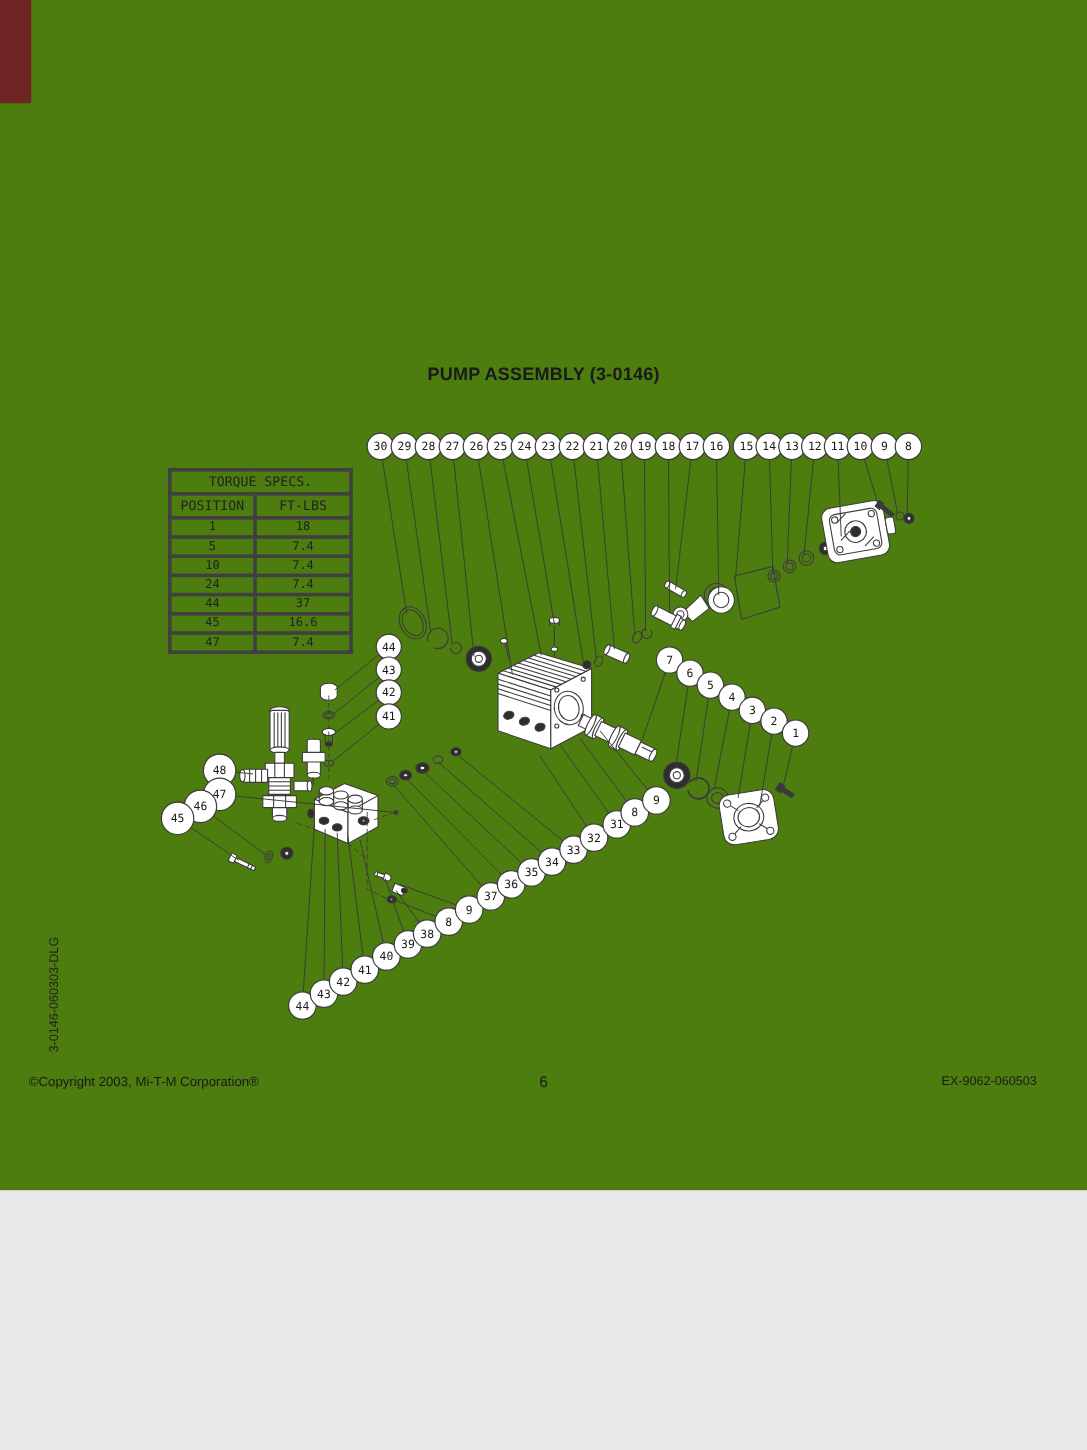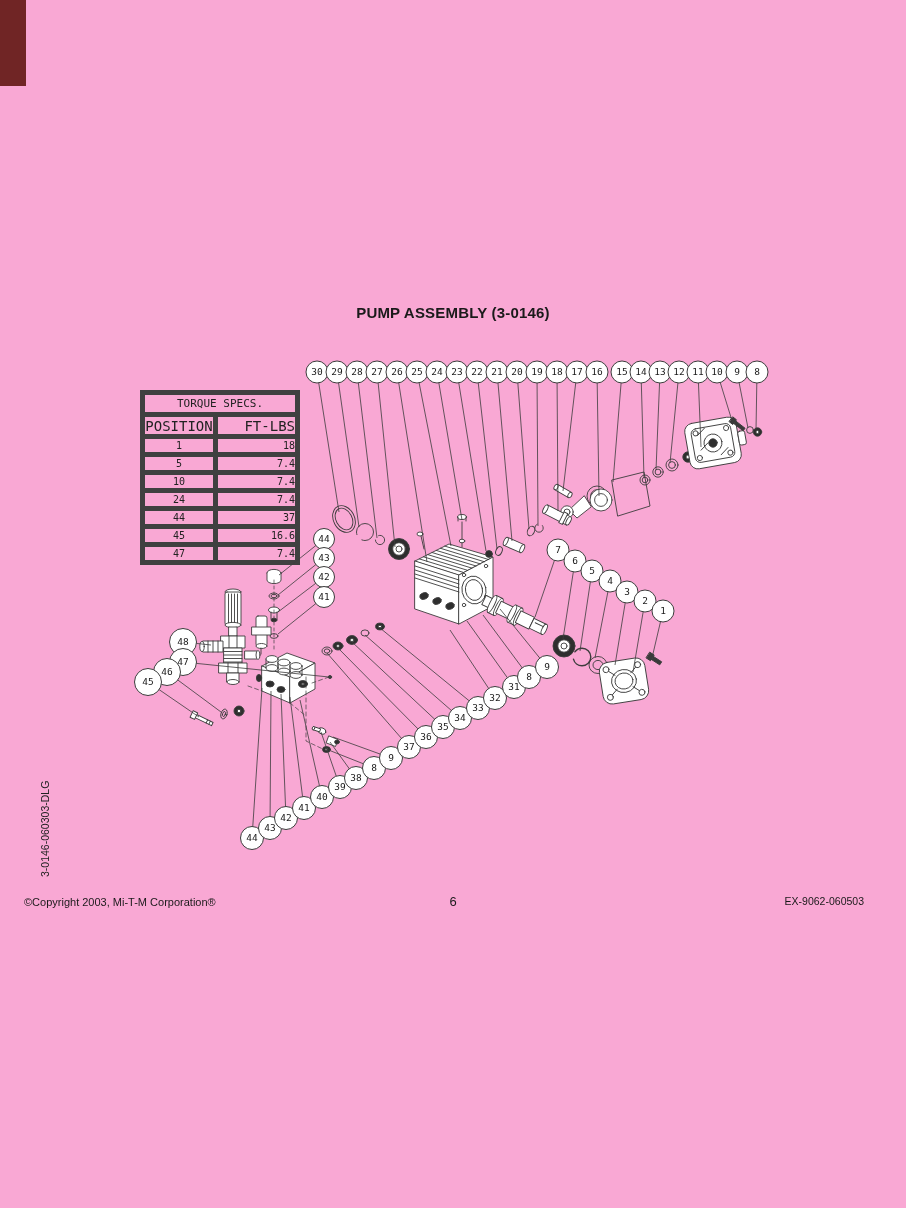--- a/index.html
+++ b/index.html
@@ -1,28 +1,28 @@
 <!DOCTYPE html>
 <html><head>
 <meta charset="utf-8">
 <style>
   html,body{margin:0;padding:0;background:#e8e8e8;}
-  .page{position:relative;width:906px;height:1208px;background:#f9a8d4;overflow:hidden;
+  .page{position:relative;width:906px;height:992px;background:#4d7c0f;overflow:hidden;
         font-family:"Liberation Sans",sans-serif;color:#1a1a1a;}
   .corner-mark{position:absolute;left:0;top:0;width:26px;height:86px;background:#702525;}
   .title{position:absolute;left:0;top:304px;width:906px;text-align:center;
          font-size:15px;font-weight:bold;letter-spacing:.2px;}
   table.torque{position:absolute;left:140px;top:390px;border-collapse:collapse;
          font-family:"DejaVu Sans Mono",monospace;color:#222;}
-  table.torque th, table.torque td{border:5px solid #404040;padding:0;text-align:center;
+  table.torque th, table.torque td{border:3px solid #404040;padding:0;text-align:center;
          font-weight:normal;}
   table.torque .t-title{width:146px;height:17px;font-size:11px;}
-  table.torque .t-head{height:17px;font-size:14px;}
+  table.torque .t-head{height:17px;font-size:11px;}
   table.torque td{height:13px;font-size:10px;}
-  table.torque .c1{width:68px;} table.torque .c2{width:77px;text-align:right;}
+  table.torque .c1{width:68px;} table.torque .c2{width:77px;}
   svg.diagram{position:absolute;left:0;top:0;}
   .side-code{position:absolute;left:39px;top:877px;transform:rotate(-90deg);
          transform-origin:0 0;font-size:10.5px;white-space:nowrap;color:#222;}
   .copyright{position:absolute;left:24px;top:896px;font-size:11px;}
   .page-num{position:absolute;left:0;top:894px;width:906px;text-align:center;font-size:13px;}
   .doc-code{position:absolute;right:42px;top:895px;font-size:10.5px;text-align:right;}
 </style>
 </head>
 <body>
 

